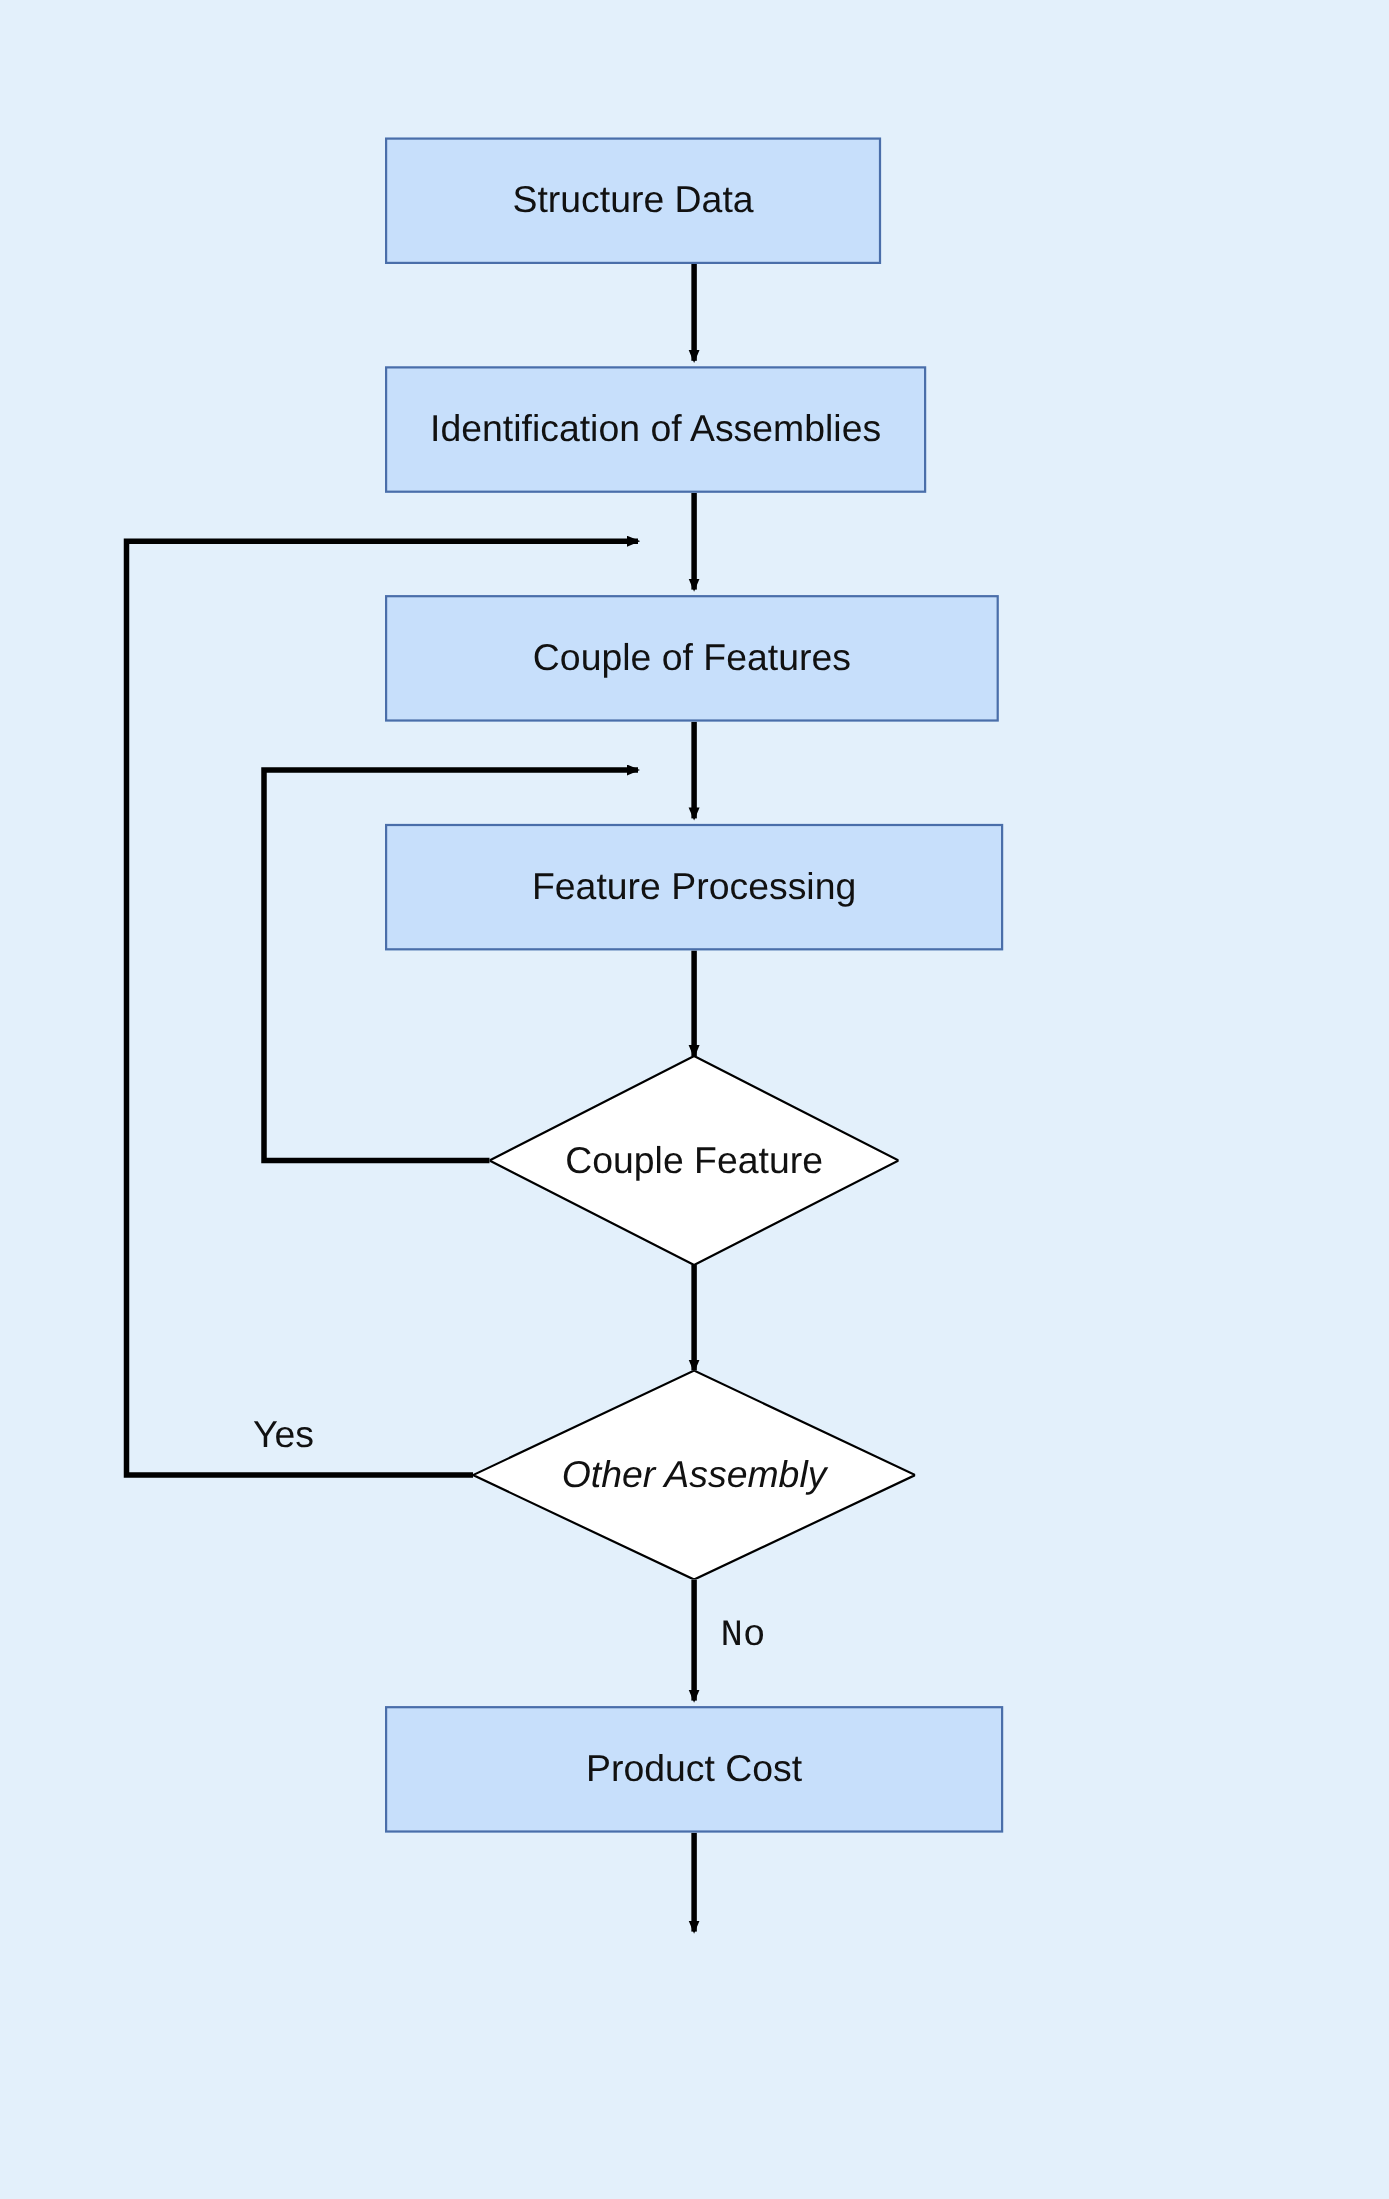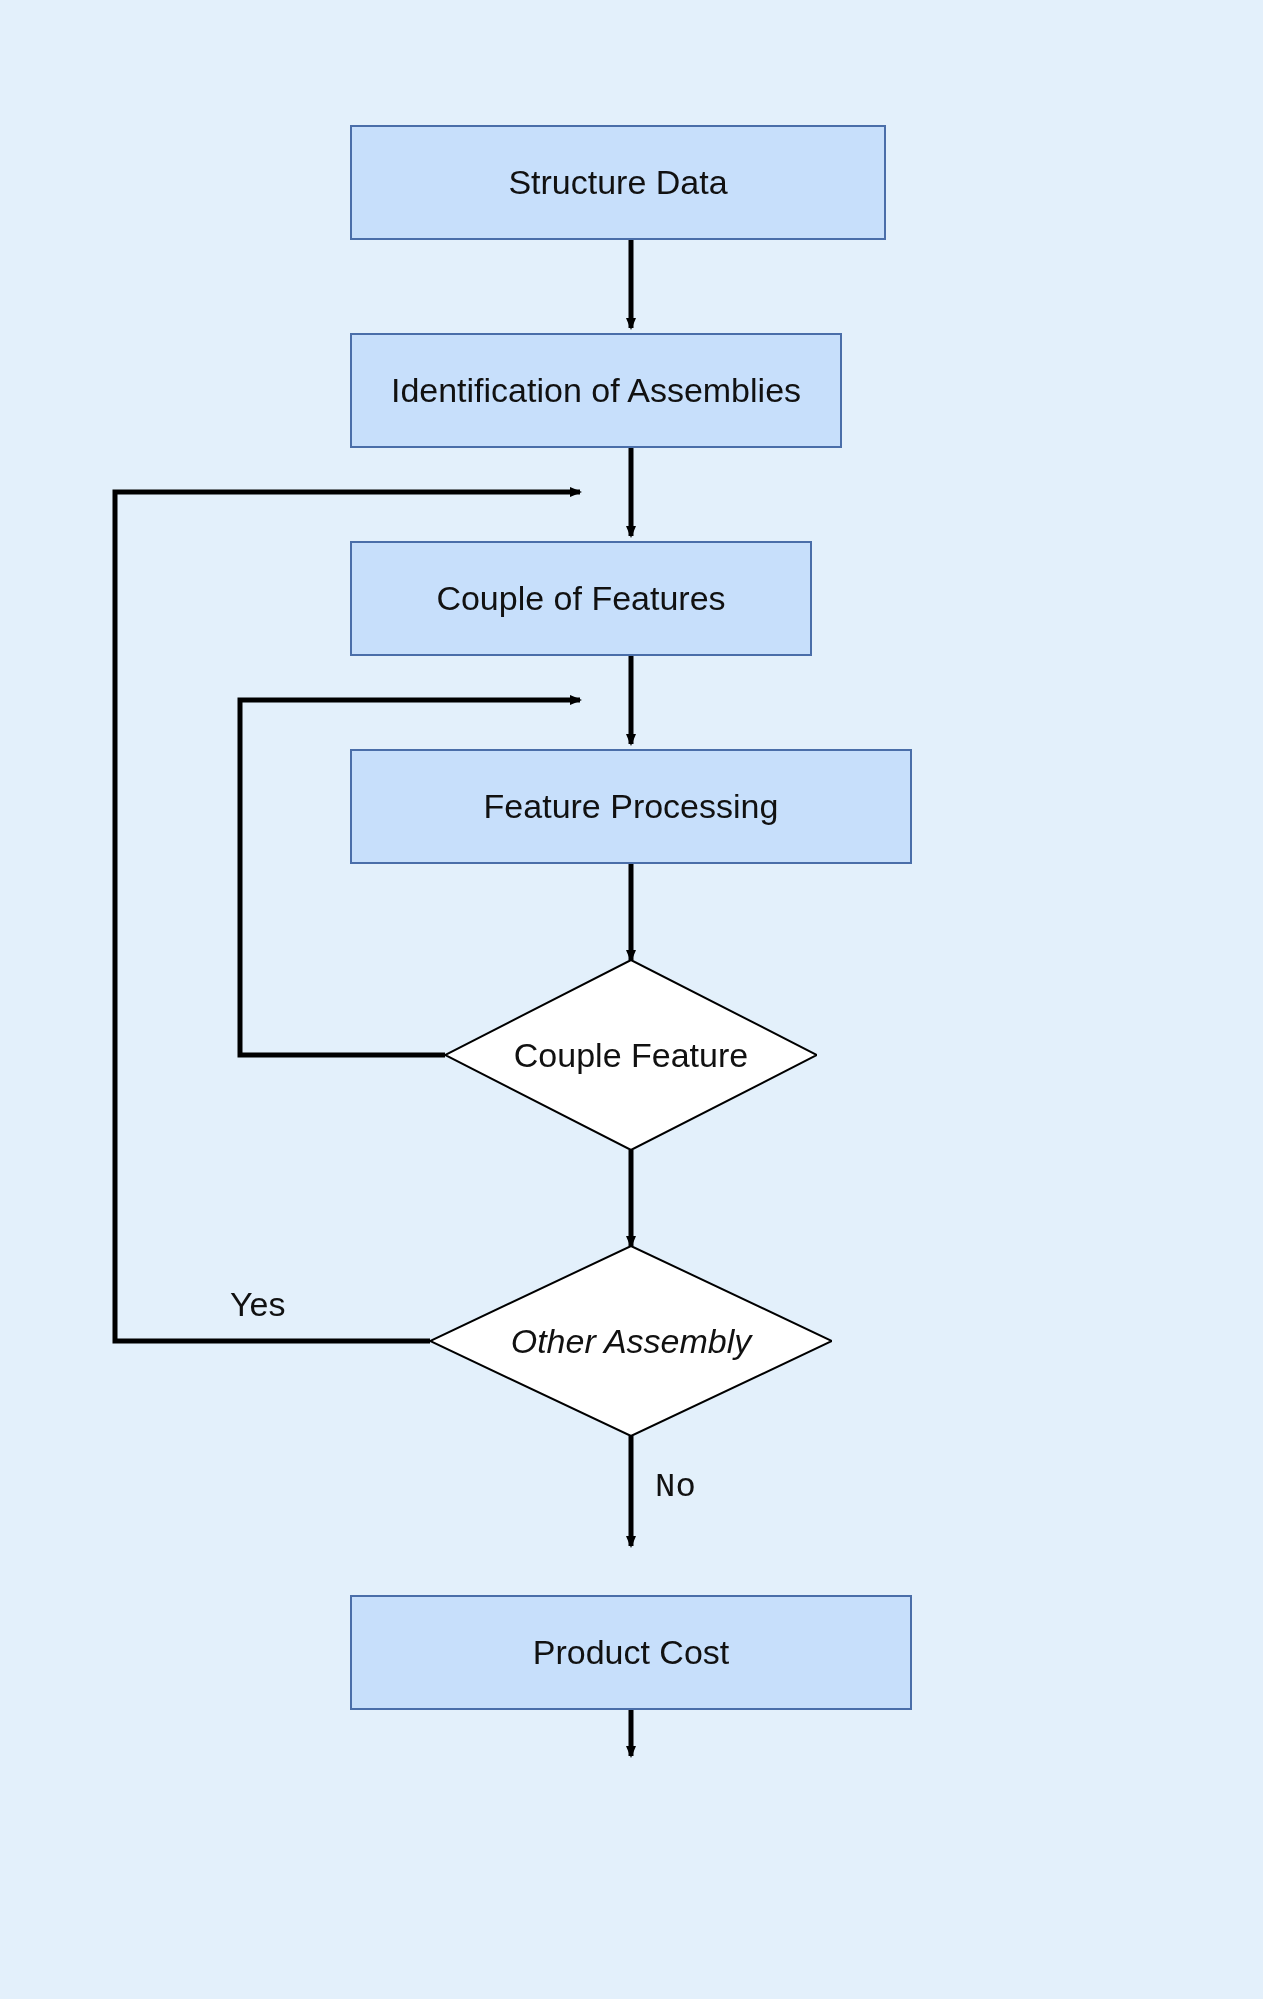--- a/index.html
+++ b/index.html
@@ -86,29 +86,29 @@
 
     <path d="M 631 1150 L 631 1246" stroke="#000" stroke-width="5" fill="none" marker-end="url(#arrowhead)"></path>
 
     <path d="M 430 1341 L 115 1341 L 115 492 L 580 492" stroke="#000" stroke-width="5" fill="none" marker-end="url(#arrowhead)"></path>
 
     <path d="M 631 1436 L 631 1546" stroke="#000" stroke-width="5" fill="none" marker-end="url(#arrowhead)"></path>
 
     <path d="M 631 1666 L 631 1756" stroke="#000" stroke-width="5" fill="none" marker-end="url(#arrowhead)"></path>
   </svg>
 
-  <div class="box" style="left:350px; top:125px; width:536px; height:115px;">
+  <div class="box" style="left:350px; top:125px; width:451px; height:115px;">
     <span>Structure Data</span>
   </div>
 
   <div class="box" style="left:350px; top:333px; width:492px; height:115px;">
     <span>Identification of Assemblies</span>
   </div>
 
-  <div class="box" style="left:350px; top:541px; width:462px; height:115px;">
+  <div class="box" style="left:350px; top:541px; width:558px; height:115px;">
     <span>Couple of Features</span>
   </div>
 
   <div class="box" style="left:350px; top:749px; width:562px; height:115px;align-items:center;">
     <span>Feature Processing</span>
   </div>
 
   <div class="diamond-wrap" style="left:445px; top:960px; width:372px; height:190px;">
     <svg class="diamond-shape" viewBox="0 0 372 190" preserveAspectRatio="none">
       <polygon points="186,0 372,95 186,190 0,95" fill="#ffffff" stroke="#000" stroke-width="2"></polygon>
@@ -120,20 +120,20 @@
 
   <div class="diamond-wrap" style="left:430px; top:1246px; width:402px; height:190px;font-style:italic;">
     <svg class="diamond-shape" viewBox="0 0 402 190" preserveAspectRatio="none">
       <polygon points="201,0 402,95 201,190 0,95" fill="#ffffff" stroke="#000" stroke-width="2"></polygon>
     </svg>
     <div class="diamond-label">
       <span>Other Assembly</span>
     </div>
   </div>
 
-  <div class="box" style="left:350px; top:1551px; width:562px; height:115px;margin-top:44px;">
+  <div class="box" style="left:350px; top:1551px; width:562px; height:115px;">
     <span>Product Cost</span>
   </div>
 
   <div class="edge-label" style="left:230px; top:1285px;">Yes</div>
   <div class="edge-label" style="left:655px; top:1468px;font-family:Liberation Mono, monospace;">No</div>
 
 </div>
 
 </body></html>

